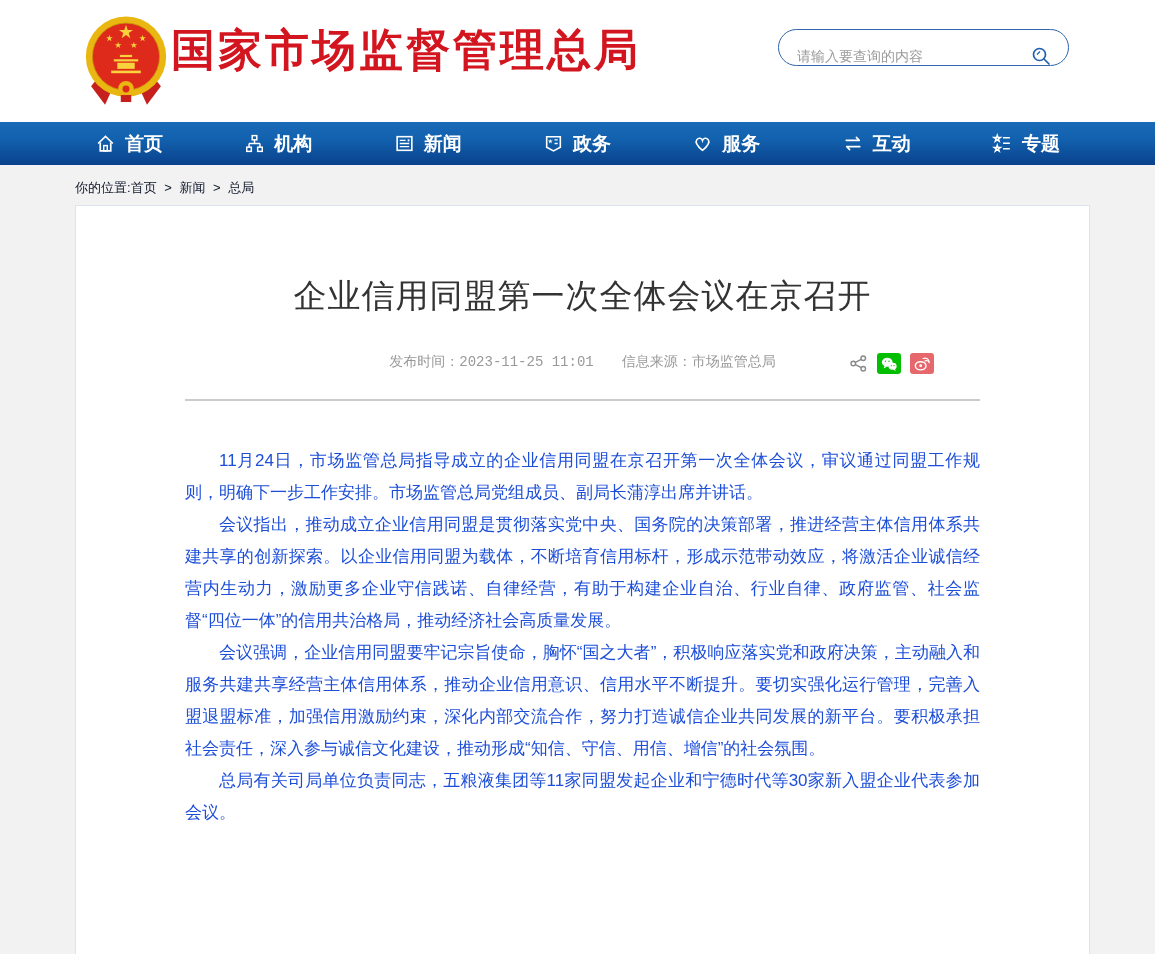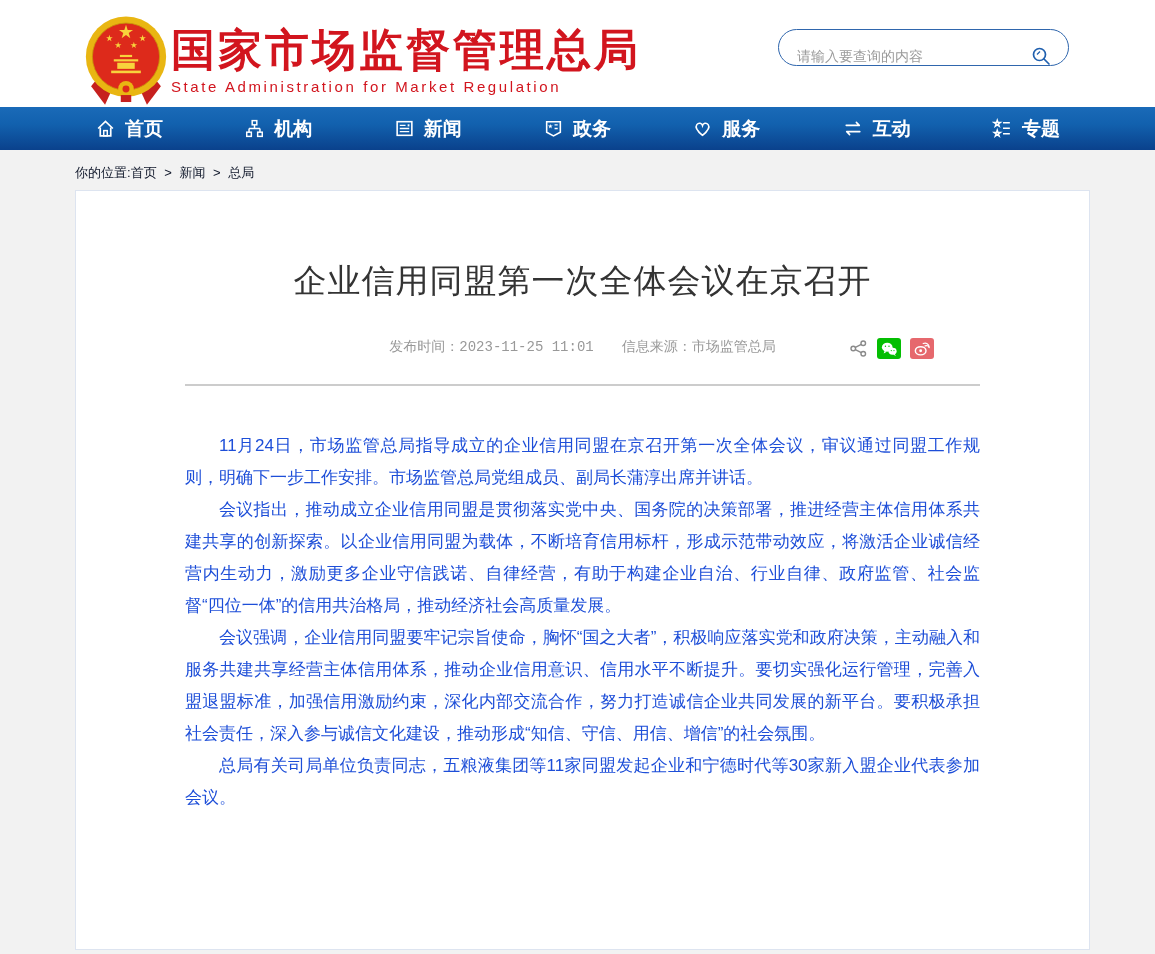--- a/index.html
+++ b/index.html
@@ -1,20 +1,20 @@
 <!DOCTYPE html>
 <html><head>
 <meta charset="utf-8">
 <style>
   * { margin:0; padding:0; box-sizing:border-box; }
   html,body { width:1155px; height:954px; overflow:hidden; background:#f2f2f2;
               font-family:"Liberation Sans", sans-serif; }
 
   
-  .site-header { position:relative; width:1155px; height:107px; background:#ffffff; }
+  .site-header { position:relative; width:1155px; height:122px; background:#ffffff; }
   .emblem { position:absolute; left:82px; top:13px; width:88px; height:96px; }
   .title-block { position:absolute; left:171px; top:26px; }
   .site-title-zh { font-size:44px; font-weight:bold; color:#d2151e; letter-spacing:3px; line-height:1.1; }
   .site-title-en { margin-top:4px; font-size:15px; color:#d2151e; letter-spacing:2.6px; }
   .search-box { position:absolute; left:778px; top:29px; width:291px; height:37px;
                 border:1px solid #2f66ad; border-radius:19px; background:#fff;
                 display:flex; align-items:center; padding:16px 14px 0 18px; }
   .search-box input { flex:1; border:none; outline:none; font-size:14px; color:#333;
                       font-family:"Liberation Sans", sans-serif; background:transparent; }
   .search-box input::placeholder { color:#9b9b9b; }
@@ -78,21 +78,20 @@
     <rect x="36" y="53" width="28" height="2.5" fill="#f8d33c"></rect>
     <rect x="40" y="57" width="20" height="7" fill="#f8d33c"></rect>
     <rect x="33" y="66" width="34" height="3" fill="#f8d33c"></rect>
     <circle cx="50" cy="87" r="9" fill="#e9b612"></circle>
     <circle cx="50" cy="87" r="4" fill="#dd2a1b"></circle>
     <rect x="44" y="94" width="12" height="8" fill="#c6201e"></rect>
   </svg>
 
   <div class="title-block">
     <div class="site-title-zh">国家市场监督管理总局</div>
-    <div class="site-title-en">State Administration for Market Regulation</div>
   </div>
 
   <div class="search-box">
     <input type="text" placeholder="请输入要查询的内容" style="">
     <div class="search-btn">
       <svg width="22" height="22" viewBox="0 0 22 22">
         <circle cx="9.5" cy="9.5" r="6" fill="none" stroke="#1f5fae" stroke-width="1.7"></circle>
         <line x1="14" y1="14" x2="19" y2="19" stroke="#1f5fae" stroke-width="1.7" stroke-linecap="round"></line>
         <line x1="7" y1="9.5" x2="10" y2="6.5" stroke="#1f5fae" stroke-width="1.2"></line>
       </svg>

